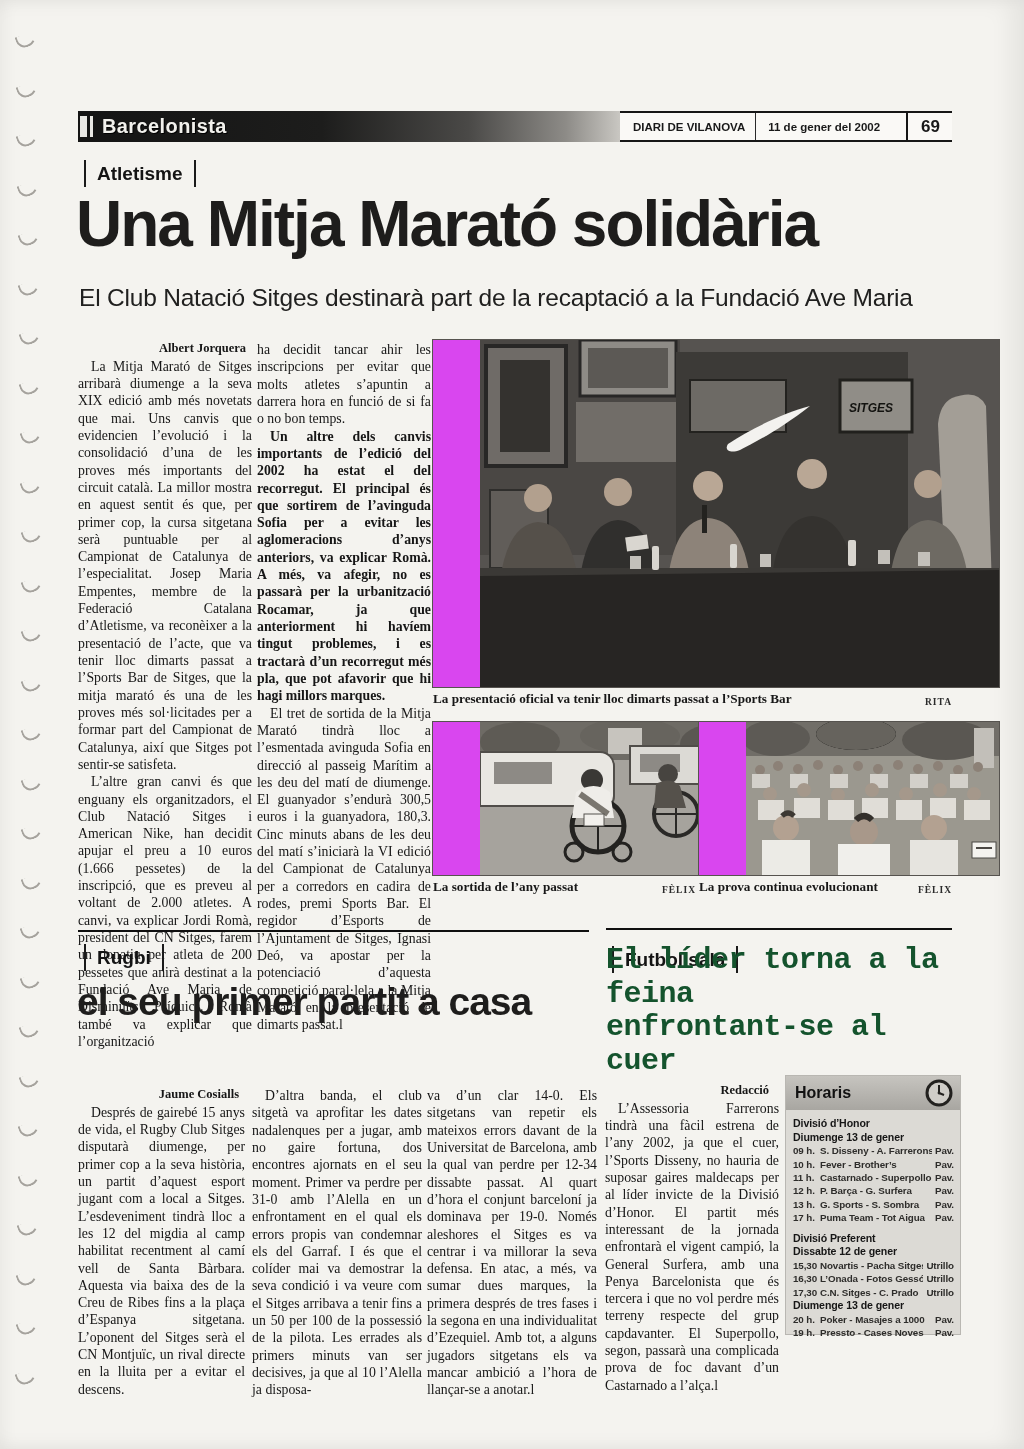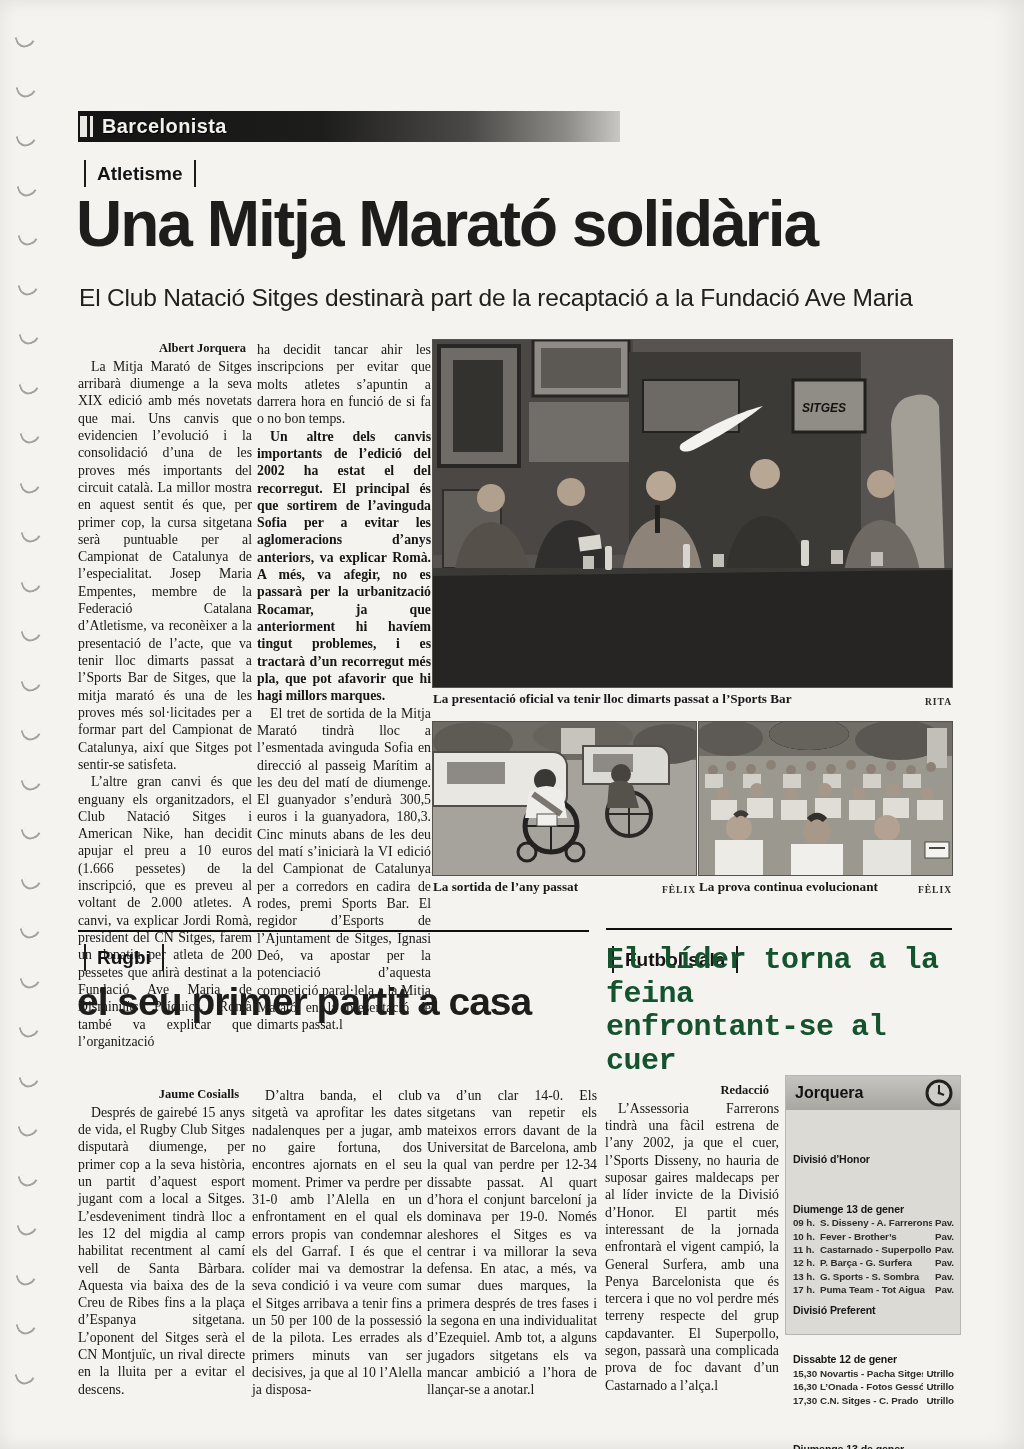--- a/index.html
+++ b/index.html
@@ -46,37 +46,37 @@
   .headline-c{left:606px;top:944px;width:358px;font-family:Liberation Mono, monospace;font-weight:bold;
               font-size:30px;letter-spacing:-.5px;color:#14532d;line-height:1.12;}
 
   
   .col{position:absolute;text-align:justify;font-size:13.8px;line-height:1.255;color:#161616;}
   .col p{margin:0;text-indent:13px;}
   .col p.bd{font-weight:bold;}
   .byline{font-weight:bold;font-size:12.5px;text-align:right;padding-right:6px;margin-bottom:1px;}
 
   
-  .photo{position:absolute;outline:1px solid #56534f;background:#c2410c;}
+  .photo{position:absolute;outline:1px solid #56534f;background:#d946ef;padding-left:47px;}
   .photo svg{display:block;width:100%;height:100%;}
   .caption-row{position:absolute;display:flex;justify-content:space-between;align-items:flex-end;}
   .caption{font-weight:bold;font-size:13.2px;color:#171717;}
   .credit{font-size:9.5px;letter-spacing:1px;font-weight:bold;color:#2b2b2b;padding-top:1px;}
 
   .rule{position:absolute;background:#0f0f0f;height:2px;}
 
   
   .horaris{left:786px;top:1076px;width:174px;height:258px;background:#dcdad5;
            box-shadow:0 0 0 1px #b9b7b2;}
   .h-header{height:34px;background:linear-gradient(#c6c4bf,#a8a6a1);display:flex;align-items:center;
             justify-content:space-between;padding:0 7px 0 9px;}
   .h-title{font-family:"Liberation Sans",sans-serif;font-weight:bold;font-size:16px;color:#111;}
   .h-body{padding:7px 6px 0 7px;font-family:"Liberation Sans",sans-serif;font-size:9.8px;
           font-weight:bold;color:#2e2d2b;letter-spacing:-.1px;}
-  .hhead{font-size:10.6px;color:#161616;line-height:13.6px;margin-top:36px;}
+  .hhead{font-size:10.6px;color:#161616;line-height:13.6px;}
   .hhead.gap{margin-top:7px;}
   .hrow{display:flex;line-height:13.4px;}
   .hrow .t{width:27px;flex:none;}
   .hrow .m{flex:1;white-space:nowrap;overflow:hidden;}
   .hrow .v{flex:none;text-align:right;padding-left:3px;}
 </style>
 </head>
 <body>
 
 <div class="page">
@@ -111,20 +111,27 @@
       <div class="coil" style="top: 1287px; left: 6.69656px;"></div>
       <div class="coil" style="top: 1336.5px; left: 6px;"></div>
     </div>
 
   <div class="abs masthead">
     <div class="banner">
       <span class="bar1"></span>
       <span class="bar2"></span>
       <span class="banner-label">Barcelonista</span>
     </div>
+    <div class="issue-box">
+      <span class="paper-name">DIARI DE VILANOVA</span>
+      <span class="vl1"></span>
+      <span class="issue-date">11 de gener del 2002</span>
+      <span class="vl2"></span>
+      <span class="page-number">69</span>
+    </div>
   </div>
 
   <div class="kicker" style="left:84px;top:160px;">
     <span class="kbar first"></span>
     <span>Atletisme</span>
     <span class="kbar"></span>
   </div>
 
   <div class="abs subhead">El Club Natació Sitges destinarà part de la recaptació a la Fundació Ave Maria</div>
   <div class="abs headline-a">Una Mitja Marató solidària</div>
@@ -320,21 +327,21 @@
     <div>El líder torna a la feina</div>
     <div>enfrontant-se al cuer</div>
   </div>
   <div class="col" style="left:605px;top:1083px;width:174px;">
     <div class="byline" style="padding-right:10px;">Redacció</div>
     <p>L’Assessoria Farrerons tindrà una fàcil estrena de l’any 2002, ja que el cuer, l’Sports Disseny, no hauria de suposar gaires maldecaps per al líder invicte de la Divisió d’Honor. El partit més interessant de la jornada enfrontarà el vigent campió, la General Surfera, amb una Penya Barcelonista que és tercera i que no vol perdre més terreny respecte del grup capdavanter. El Superpollo, segon, passarà una complicada prova de foc davant d’un Castarnado a l’alça.l</p>
   </div>
 
   <div class="abs horaris">
     <div class="h-header">
-      <span class="h-title">Jorquera</span>
+      <span class="h-title">Horaris</span>
       <svg width="28" height="28" viewBox="0 0 28 28">
         <circle cx="14" cy="14" r="12" fill="#cfcdc8" stroke="#22211f" stroke-width="3"></circle>
         <line x1="14" y1="14" x2="14" y2="6" stroke="#22211f" stroke-width="2"></line>
         <line x1="14" y1="14" x2="19" y2="16" stroke="#22211f" stroke-width="2"></line>
         <circle cx="14" cy="14" r="1.4" fill="#22211f"></circle>
       </svg>
     </div>
     <div class="h-body">
       <div class="hhead">Divisió d’Honor</div>
       <div class="hhead">Diumenge 13 de gener</div>

